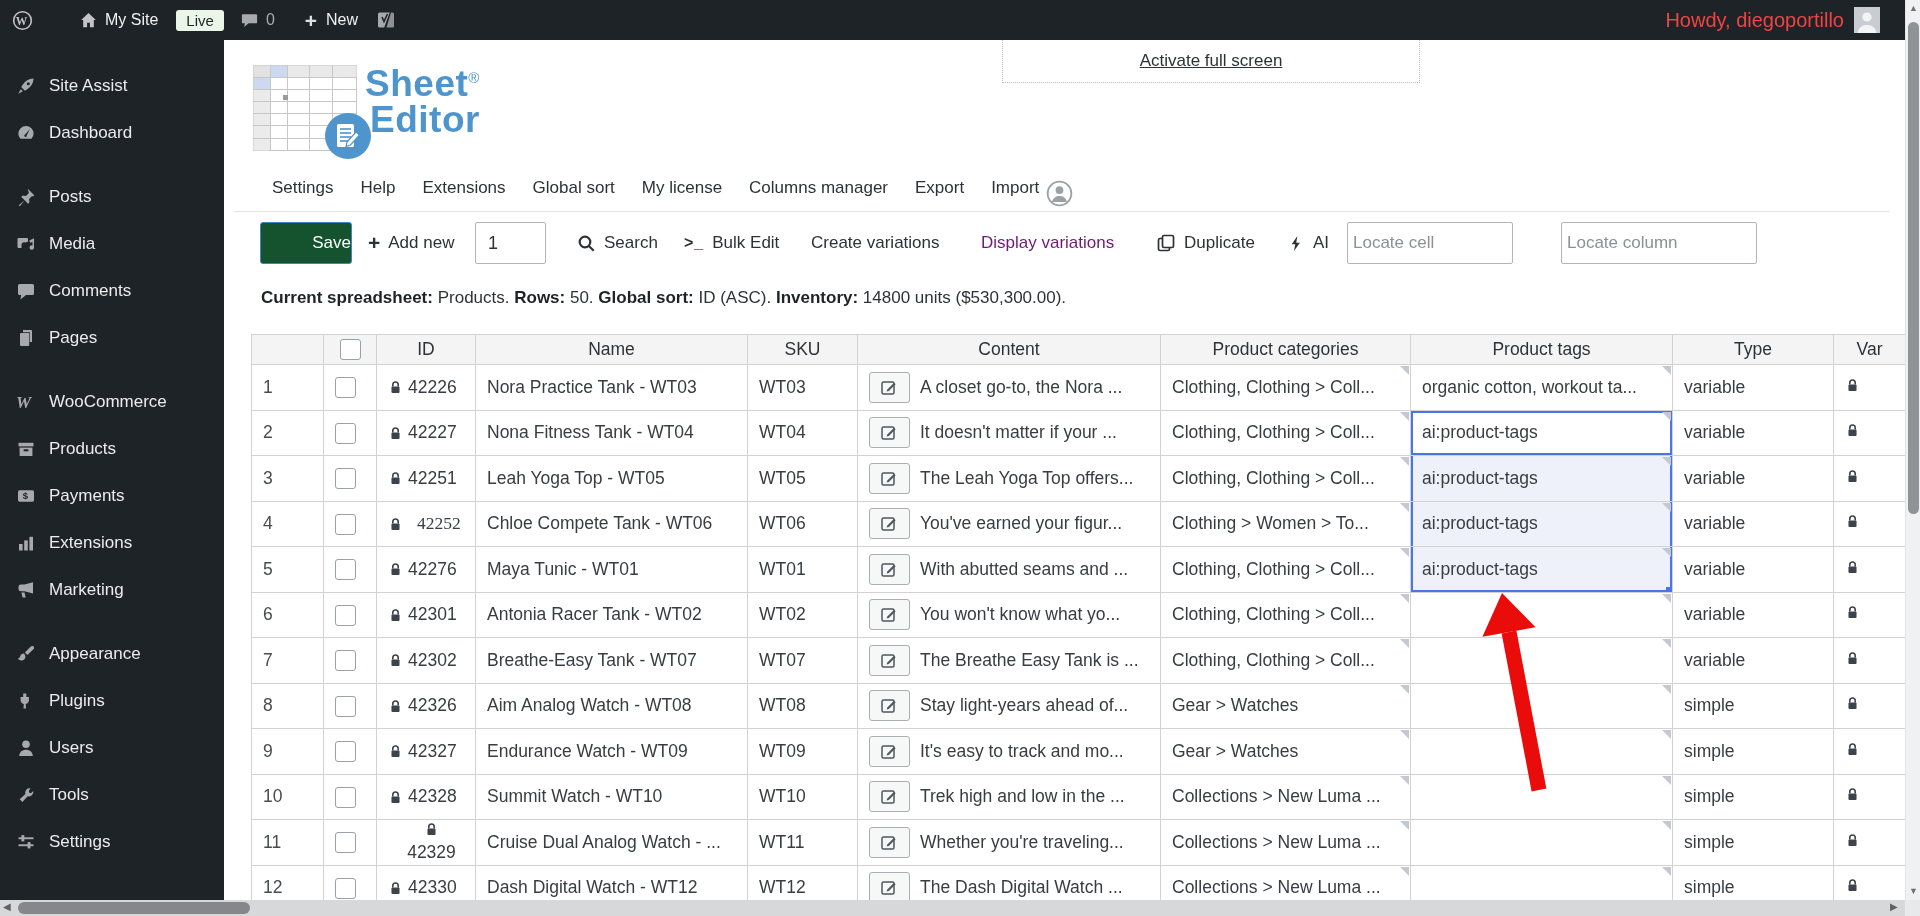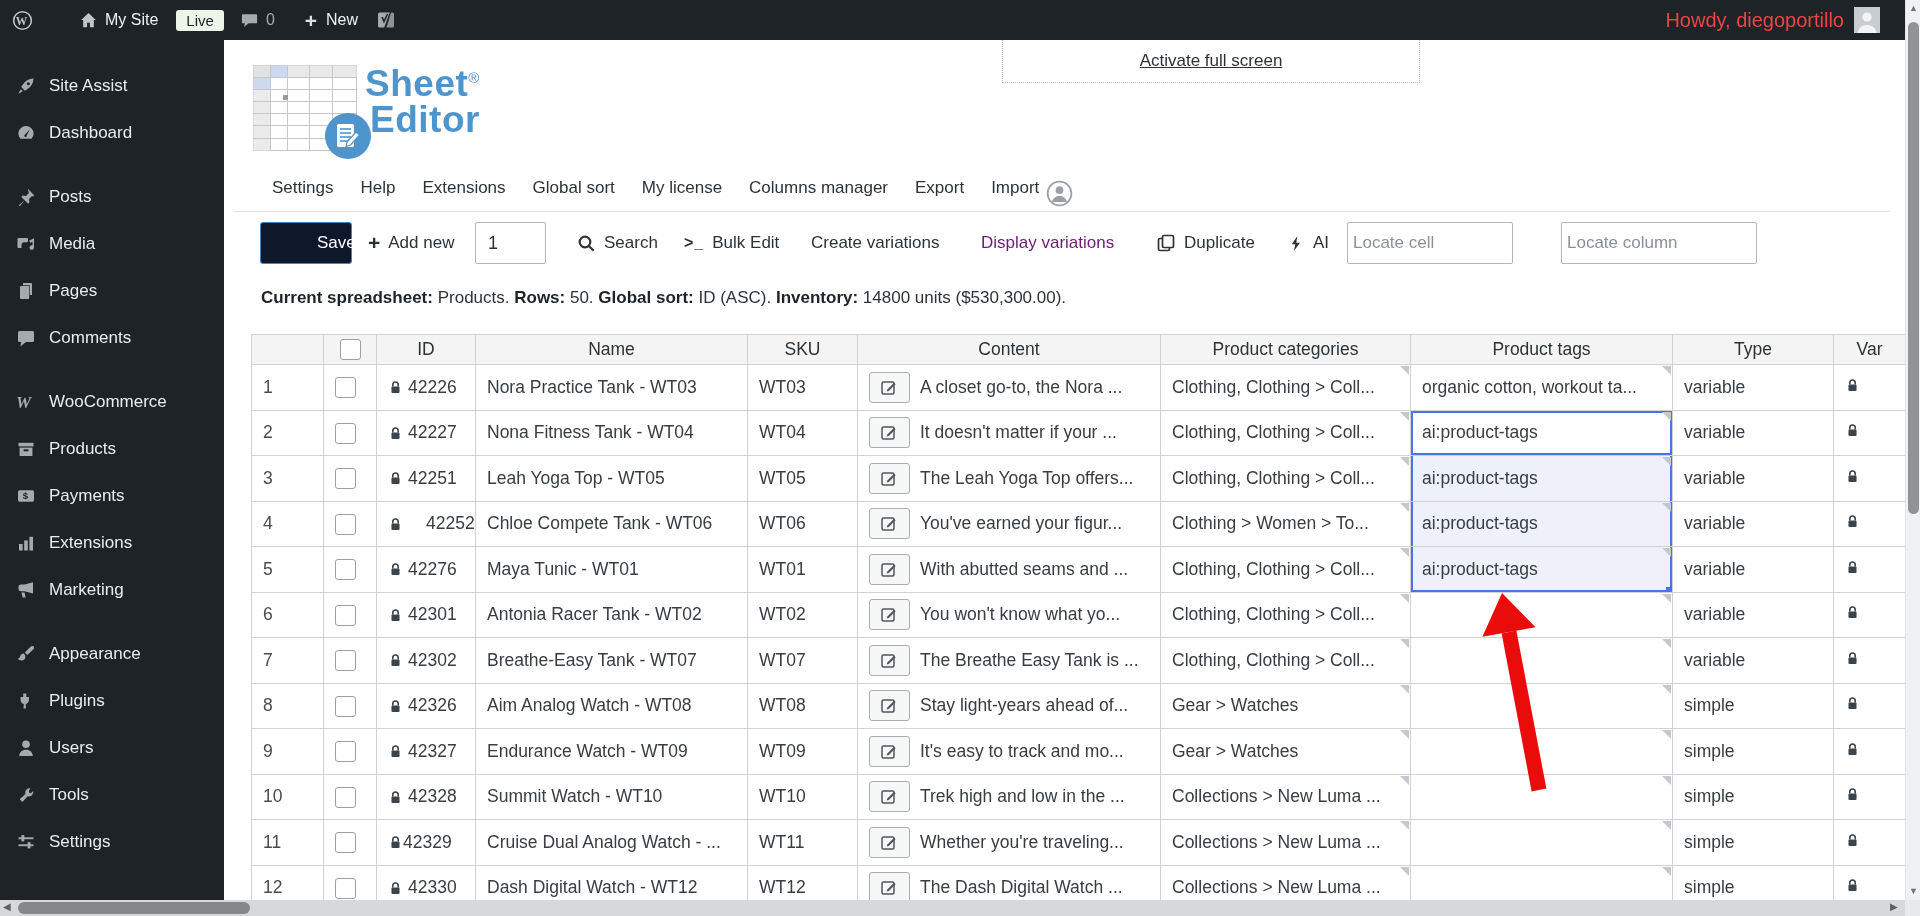--- a/index.html
+++ b/index.html
@@ -33,21 +33,21 @@
   #brand-line2 { margin-left:9px; }
   #logo-circle { position:absolute; left:325px; top:113px; }
 
   
   #menubar { position:absolute; left:272px; top:178px; display:flex; align-items:center; gap:27px; font-size:17px; color:#2c3338; }
   .menu-item { cursor:pointer; white-space:nowrap; }
   #menu-sep { position:absolute; left:234px; top:211px; width:1656px; height:1px; background:#e2e3e5; }
 
   
   .tb { position:absolute; top:222px; height:42px; display:flex; align-items:center; gap:8px; font-size:17px; color:#2c3338; cursor:pointer; white-space:nowrap; }
-  #save-btn { left:260px; width:92px; background:#0f172a; color:#fff; justify-content:space-between; border-radius:3px; border:1px solid #3f86c0;padding-left:48px; }
+  #save-btn { left:260px; width:92px; background:#14532d; color:#fff; justify-content:flex-end; border-radius:3px; border:1px solid #3f86c0;padding-left:48px; }
   #addnew { left:368px; } #addnew b { font-size:21px; }
   #add-count { position:absolute; left:475px; top:222px; width:71px; height:42px; border:1px solid #b2b5b9; border-radius:2px; font-size:18px; padding-left:12px; color:#2c3338; font-family:inherit; }
   #search-btn { left:577px; } #bulkedit-btn { left:684px; }
   .prompt-glyph { font-weight:bold; font-size:16px; letter-spacing:1px; }
   #createvar-btn { left:811px; }
   #dispvar-btn { left:981px; color:#701a75; cursor:default;align-items:center; }
   #duplicate-btn { left:1156px; } #ai-btn { left:1288px; }
   .locate { position:absolute; top:222px; height:42px; border:1px solid #b2b5b9; border-radius:2px; font-size:17px; padding-left:5px; font-family:inherit; color:#2c3338; }
   .locate::placeholder { color:#8b9197; }
   #locate-cell { left:1347px; width:166px; } #locate-col { left:1561px; width:196px; }
@@ -166,33 +166,33 @@
         <svg width="20" height="20" viewBox="0 0 20 20" fill="#a7aaad">
           <path d="M2.5 4h8.5a1 1 0 011 1v2.6l-2.1 1a2.9 2.9 0 00-4.4 2.5V14H2.5a1 1 0 01-1-1V5a1 1 0 011-1z"></path>
           <path d="M13 6.7l5-2.4v9.2a2.2 2.2 0 11-1.5-2.1V7.7l-2 1z"></path>
         </svg>
       </span>
       <span>Media</span>
     </div>
     <div class="sb-item">
       <span class="sb-icon">
         <svg width="20" height="20" viewBox="0 0 20 20" fill="#a7aaad">
+          <path d="M3.5 3h13A1.5 1.5 0 0118 4.5v8a1.5 1.5 0 01-1.5 1.5H10l-5.6 4.6.8-4.6h-1.7A1.5 1.5 0 012 12.5v-8A1.5 1.5 0 013.5 3z"></path>
+        </svg>
+      </span>
+      <span>Comments</span>
+    </div>
+    <div class="sb-item">
+      <span class="sb-icon">
+        <svg width="20" height="20" viewBox="0 0 20 20" fill="#a7aaad">
           <path d="M7 2h8a1 1 0 011 1v11h-2.2V4.2H7z"></path>
           <rect x="4" y="5" width="9.2" height="13" rx="1"></rect>
         </svg>
       </span>
       <span>Pages</span>
-    </div>
-    <div class="sb-item">
-      <span class="sb-icon">
-        <svg width="20" height="20" viewBox="0 0 20 20" fill="#a7aaad">
-          <path d="M3.5 3h13A1.5 1.5 0 0118 4.5v8a1.5 1.5 0 01-1.5 1.5H10l-5.6 4.6.8-4.6h-1.7A1.5 1.5 0 012 12.5v-8A1.5 1.5 0 013.5 3z"></path>
-        </svg>
-      </span>
-      <span>Comments</span>
     </div>
     <div class="sb-gap"></div>
     <div class="sb-item">
       <span class="sb-icon">
         <svg width="20" height="20" viewBox="0 0 20 20" fill="#a7aaad">
           <text x="0" y="15.5" font-size="17" font-weight="bold" font-style="italic" font-family="Liberation Serif,serif">W</text>
         </svg>
       </span>
       <span>WooCommerce</span>
     </div>
@@ -548,21 +548,21 @@
         </td>
         <td><svg class="lock" width="15" height="16" viewBox="0 0 16 16">
             <path d="M5.1 7.4V5.6a2.9 2.9 0 015.8 0v1.8" fill="none" stroke="#3c434a" stroke-width="1.7"></path>
             <rect x="3.7" y="7.4" width="8.6" height="6.9" rx="1" fill="#3c434a"></rect>
           </svg></td>
       </tr>
       <tr class="hl">
         <td class="rownum">4</td>
         <td class="cbcell"><span class="checkbox"></span></td>
         <td>
-          <span class="cellflex" style="gap:23px;">
+          <span class="cellflex" style="gap:14px;font-family:Liberation Serif, serif;">
             <svg class="lock" width="15" height="16" viewBox="0 0 16 16">
               <path d="M5.1 7.4V5.6a2.9 2.9 0 015.8 0v1.8" fill="none" stroke="#3c434a" stroke-width="1.7"></path>
               <rect x="3.7" y="7.4" width="8.6" height="6.9" rx="1" fill="#3c434a"></rect>
             </svg>
             <span>42252</span>
           </span>
         </td>
         <td>
           <span class="trunc">Chloe Compete Tank - WT06</span>
         </td>
@@ -864,21 +864,21 @@
         </td>
         <td><svg class="lock" width="15" height="16" viewBox="0 0 16 16">
             <path d="M5.1 7.4V5.6a2.9 2.9 0 015.8 0v1.8" fill="none" stroke="#3c434a" stroke-width="1.7"></path>
             <rect x="3.7" y="7.4" width="8.6" height="6.9" rx="1" fill="#3c434a"></rect>
           </svg></td>
       </tr>
       <tr>
         <td class="rownum">11</td>
         <td class="cbcell"><span class="checkbox"></span></td>
         <td>
-          <span class="cellflex" style="">
+          <span class="cellflex" style="gap:5px;flex-direction:column;">
             <svg class="lock" width="15" height="16" viewBox="0 0 16 16">
               <path d="M5.1 7.4V5.6a2.9 2.9 0 015.8 0v1.8" fill="none" stroke="#3c434a" stroke-width="1.7"></path>
               <rect x="3.7" y="7.4" width="8.6" height="6.9" rx="1" fill="#3c434a"></rect>
             </svg>
             <span>42329</span>
           </span>
         </td>
         <td>
           <span class="trunc">Cruise Dual Analog Watch - ...</span>
         </td>

